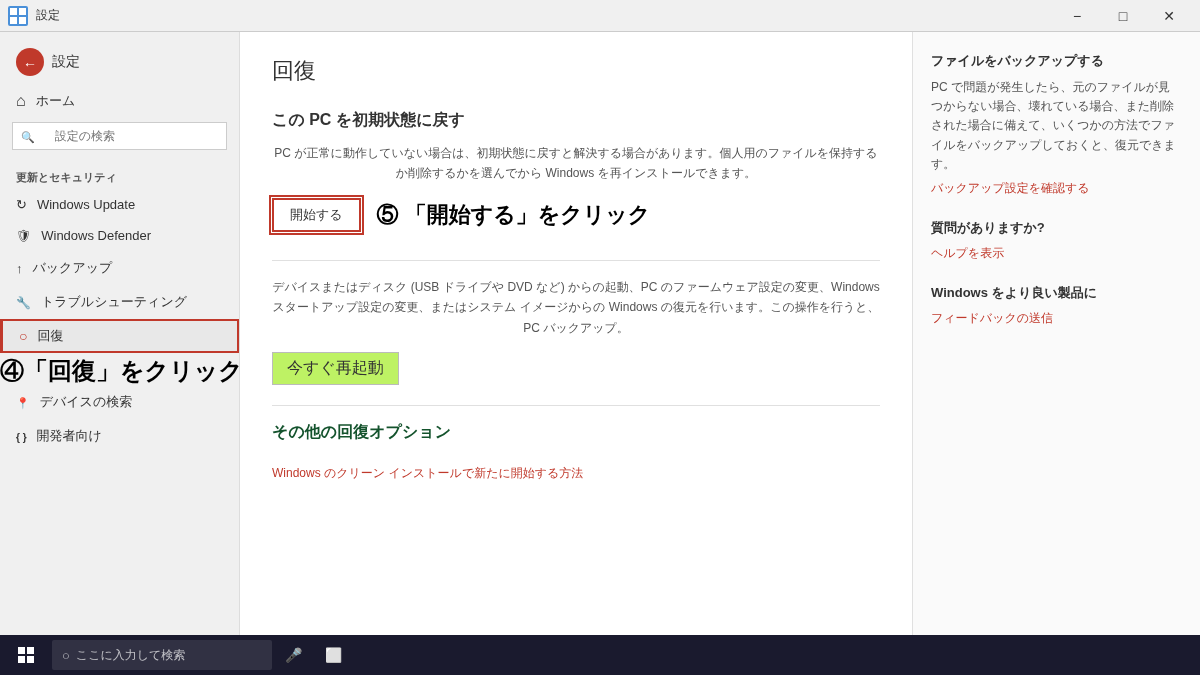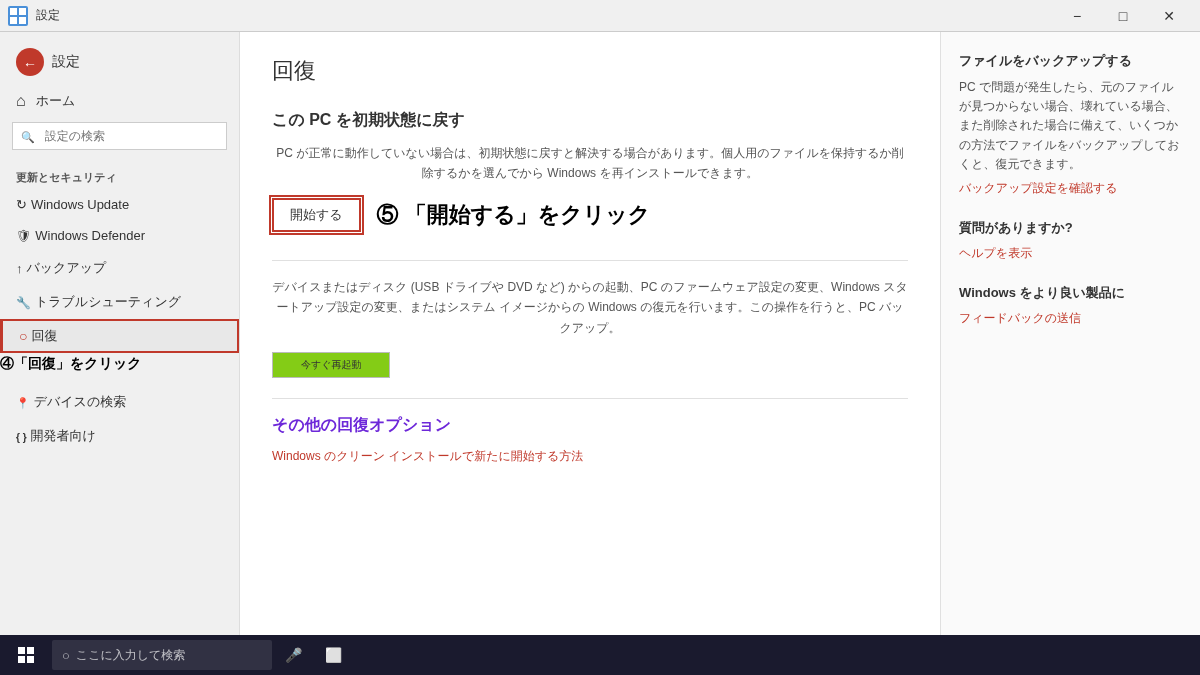--- a/index.html
+++ b/index.html
@@ -113,21 +113,21 @@
       color: #333;
     }
 
     .search-box {
       margin: 4px 12px 12px 12px;
       display: flex;
       align-items: center;
       background: white;
       border: 1px solid #ccc;
       padding: 4px 8px;
-      gap: 10px;
+      gap: 20px;
     }
     .search-box input {
       border: none;
       outline: none;
       font-size: 12px;
       flex: 1;
       color: #999;
       background: transparent;
       font-family: inherit;
     }
@@ -136,21 +136,21 @@
       font-size: 11px;
       color: #555;
       padding: 8px 16px 4px 16px;
       font-weight: 600;
     }
 
     .sidebar-item {
       padding: 8px 16px;
       display: flex;
       align-items: center;
-      gap: 4px;
+      gap: 10px;
       cursor: pointer;
       font-size: 13px;
       color: #333;
       position: relative;
     }
     .sidebar-item.active {
       background: #e8e8e8;
       border-left: 3px solid #c0392b;
     }
     .sidebar-item.active-outline {
@@ -223,45 +223,45 @@
       color: black;
     }
 
     .divider {
       border: none;
       border-top: 1px solid #e0e0e0;
       margin: 16px 0;
     }
 
     .restart-btn {
-      padding: 5px 28px;
-      background: #84cc16;
+      padding: 5px 14px;
+      background: #bef264;
       border: 1px solid #bbb;
       color: #333;
-      font-size: 10px;
+      font-size: 16px;
       cursor: pointer;
       font-family: inherit;
     }
 
     .other-options-title {
       font-size: 16px;
-      color: #6d28d9;
-      margin-bottom: 10px;
+      color: #14532d;
+      margin-bottom: 20px;
     }
 
     .link-text {
       color: #c0392b;
       font-size: 12px;
       cursor: pointer;
       text-decoration: none;
     }
 
     
     .right-panel {
-      width: 260px;
+      width: 288px;
       background: #fafafa;
       border-left: 1px solid #e0e0e0;
       padding: 20px 18px;
       font-size: 12px;
     }
 
     .right-section {
       margin-bottom: 22px;
     }
 
@@ -415,21 +415,21 @@
       </div>
       <div class="sidebar-item">
         <span class="icon-trouble"></span>
         <span>トラブルシューティング</span>
       </div>
       <div class="sidebar-item active active-outline" style="position:relative;">
         <span class="icon-recovery"></span>
         <span>回復</span>
       </div>
       <div style="position:relative; height:0; overflow:visible; margin-left:16px;">
-        <span class="annotation-4" style="position:absolute; top:2px; left:-16px; font-size:14px; font-weight:bold; color:black; white-space:nowrap; z-index:10;">④「回復」をクリック</span>
+        <span class="annotation-4" style="position:absolute; top:2px; left:-16px; font-size:24px; font-weight:bold; color:black; white-space:nowrap; z-index:10;">④「回復」をクリック</span>
       </div>
       <div style="height:32px;"></div>
       <div class="sidebar-item">
         <span class="icon-devfind"></span>
         <span>デバイスの検索</span>
       </div>
       <div class="sidebar-item">
         <span class="icon-dev"></span>
         <span>開発者向け</span>
       </div>

